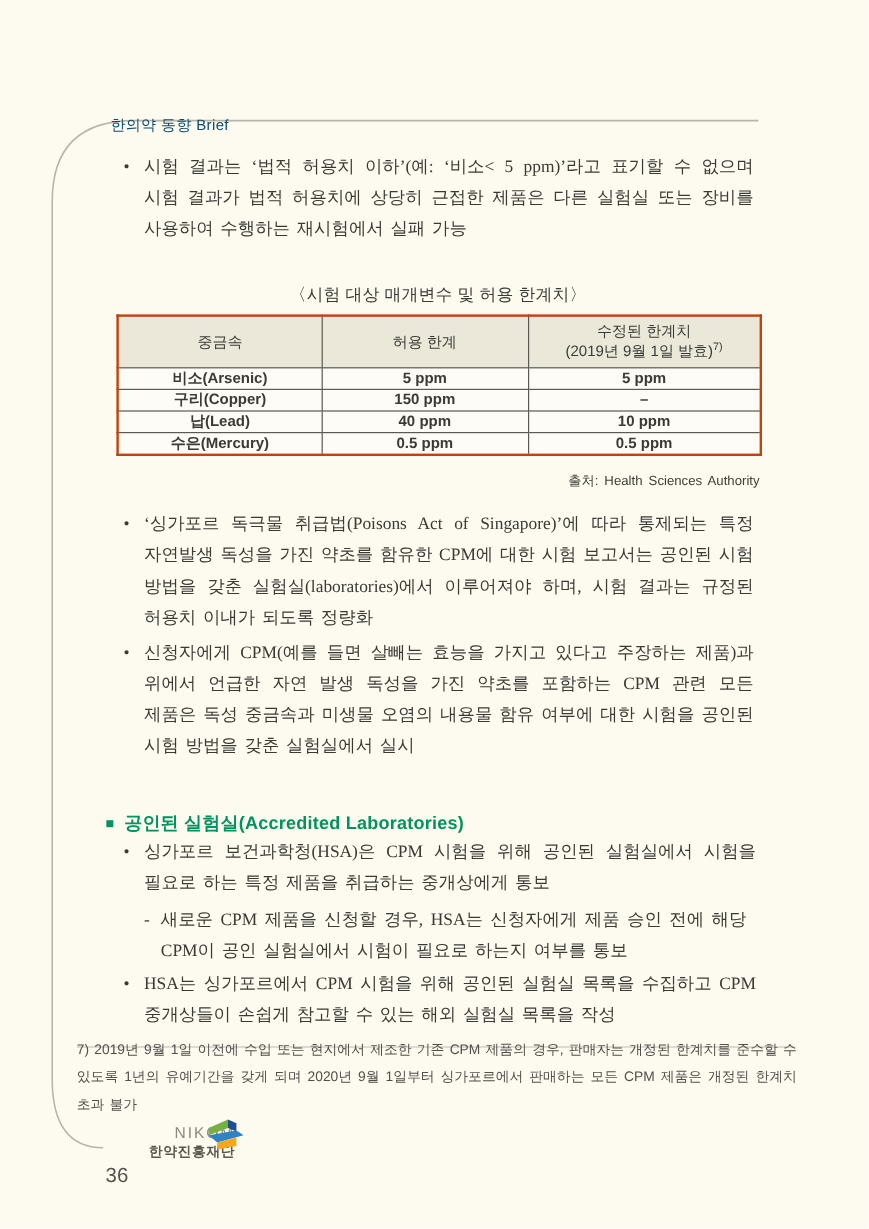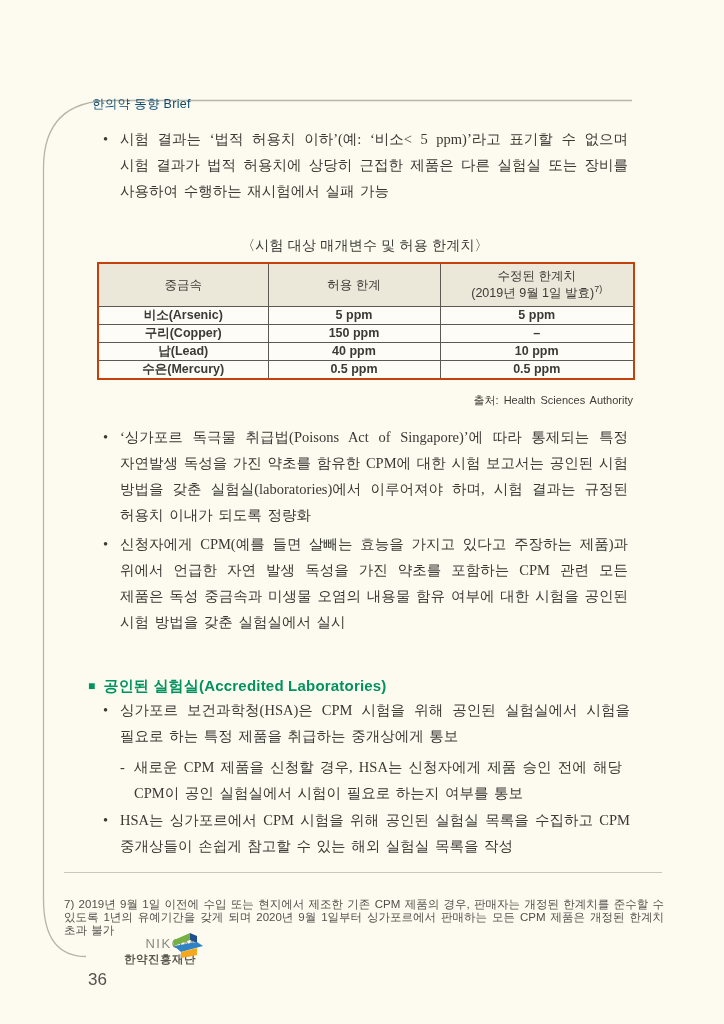--- a/index.html
+++ b/index.html
@@ -51,22 +51,22 @@
   }
   .section-head{
     position:absolute;left:88px;top:637px;
     font-size:15px;font-weight:bold;color:#00935f;letter-spacing:.2px;margin-top:40px;
   }
   .section-head .sq{font-size:12px;margin-right:8px;position:relative;top:-1px;}
   .footnote-rule{
     position:absolute;left:64px;top:872px;width:598px;height:1px;background:#c9c6bd;
   }
   .footnote{
-    position:absolute;left:64px;top:898px;width:600px;
-    font-size:11.5px;line-height:13px;color:#514f4a;
+    position:absolute;left:64px;top:864px;width:600px;
+    font-size:11.5px;line-height:23px;color:#514f4a;
     text-align:justify;word-break:keep-all;word-spacing:1px;
   }
   .page-number{
     position:absolute;left:88px;top:938px;
     font-size:17px;color:#54524c;margin-top:32px;
   }
   .logo{position:absolute;left:124px;top:936px;}
   .logo .en{display:block;font-size:13px;letter-spacing:1.6px;color:#8a887e;margin-bottom:1px;text-align:right;}
   .logo .ko{display:block;font-size:11.5px;font-weight:bold;color:#5a5850;letter-spacing:.5px;}
   .logo-mark{position:absolute;left:171px;top:931px;}

